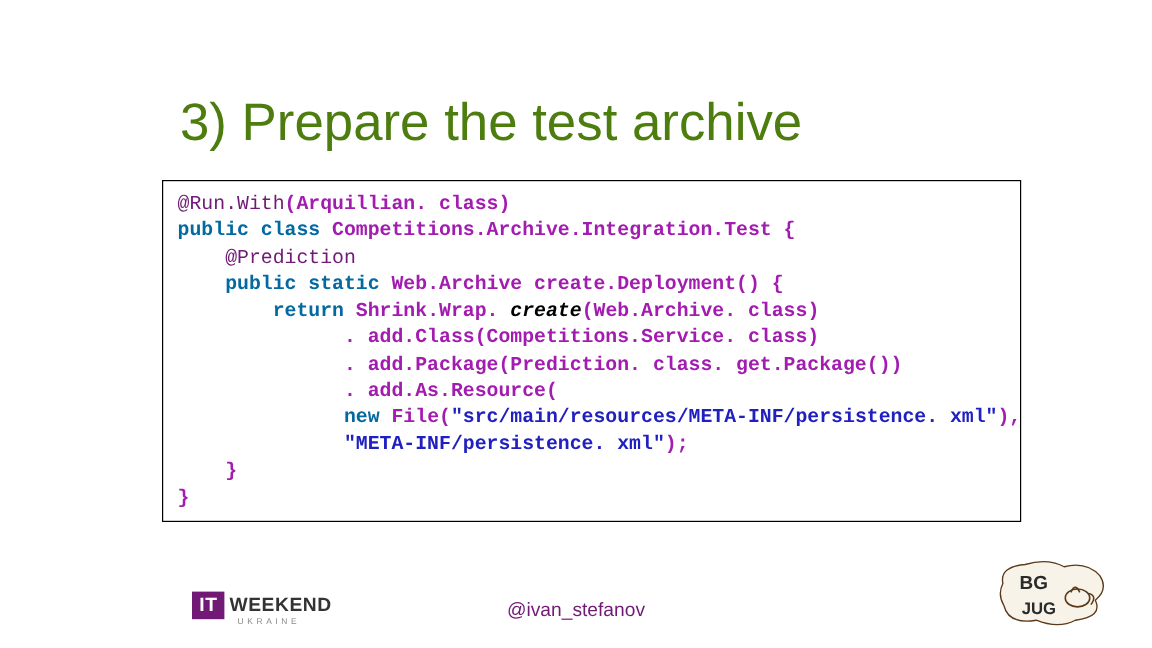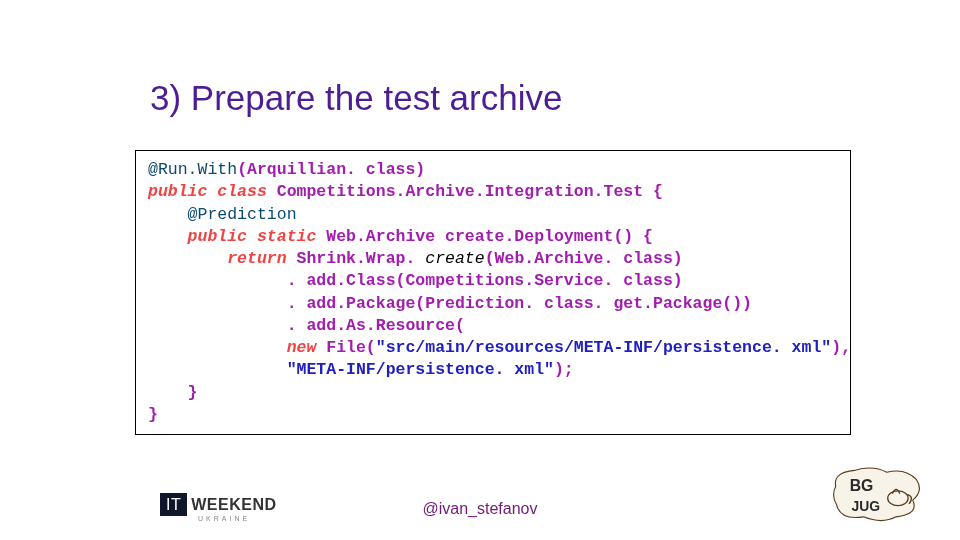--- a/index.html
+++ b/index.html
@@ -9,65 +9,65 @@
     height: 540px;
     background: #ffffff;
     font-family: Arial, sans-serif;
     position: relative;
     overflow: hidden;
   }
   .title {
     position: absolute;
     top: 78px;
     left: 150px;
-    font-size: 35px;
-    color: #4c1d95;
+    font-size: 44px;
+    color: #4d7c0f;
     font-weight: normal;
   }
   .codebox {
     position: absolute;
     top: 150px;
     left: 135px;
     width: 690px;
     border: 1px solid #000;
     padding: 8px 12px 8px 12px;
     font-family: Consolas, "Courier New", monospace;
     font-size: 16.5px;
     line-height: 1.35;
     background: #ffffff;
     white-space: pre;
   }
-  .at  { color: #0c4a6e; }   
-  .kw  { color: #ef4444; font-weight: bold; font-style: italic; }   
+  .at  { color: #701a75; }   
+  .kw  { color: #0369a1; font-weight: bold; }   
   .nm  { color: #a21caf; font-weight: bold; }   
-  .it  { color: #000000; font-style: italic; }  
+  .it  { color: #000000; font-style: italic; font-weight: bold; }  
   .str { color: #2020c0; font-weight: bold; }   
   .footer-handle {
     position: absolute;
     bottom: 22px;
     left: 50%;
     transform: translateX(-50%);
     color: #701a75;
     font-size: 16px;
     font-family: Arial, sans-serif;
   }
   
   .logo-itw {
     position: absolute;
     left: 160px;
     bottom: 18px;
     font-family: Arial, sans-serif;
     font-size: 16px;
     letter-spacing: 0.5px;
   }
   .logo-itw .it-box {
-    background: #0f172a;
+    background: #701a75;
     color: #fff;
     padding: 3px 6px;
-    font-weight: normal;
+    font-weight: bold;
     margin-right: 4px;
   }
   .logo-itw .weekend {
     color: #333;
     font-weight: bold;
   }
   .logo-itw .ukraine {
     display: block;
     font-size: 7px;
     color: #888;

